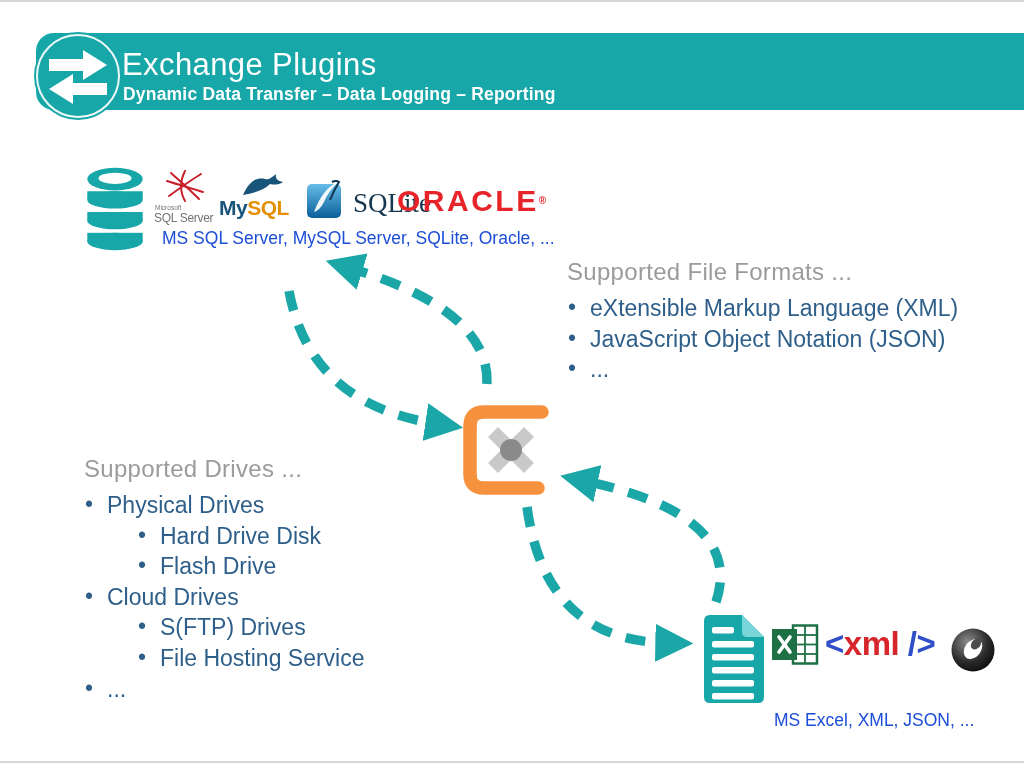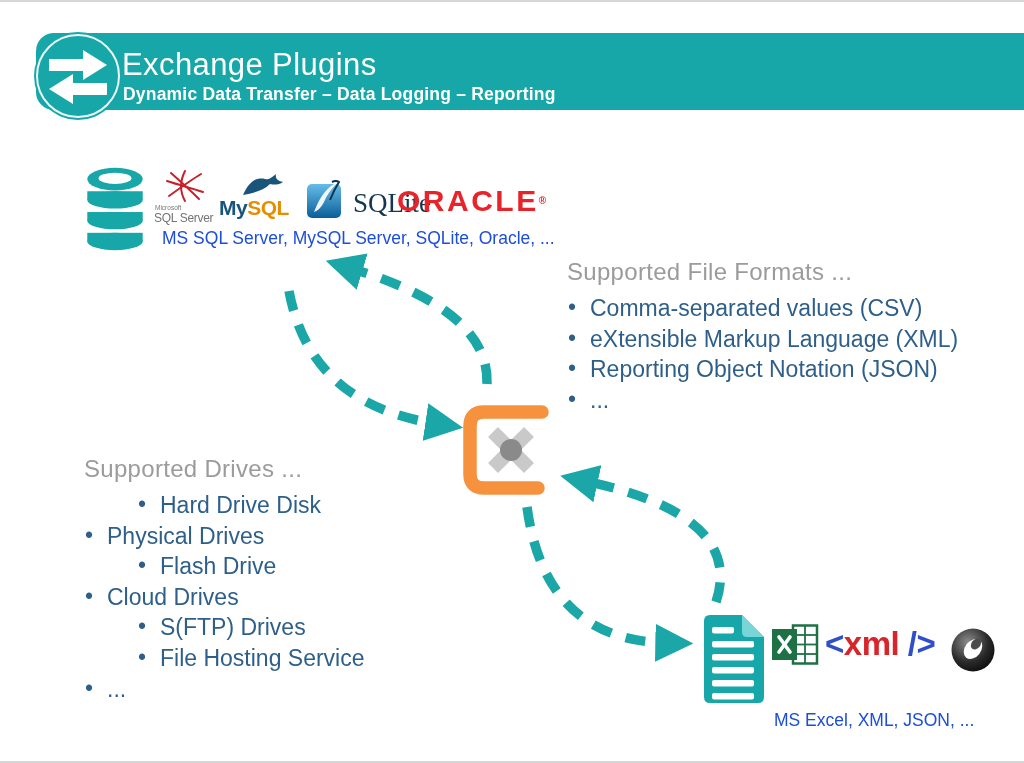--- a/index.html
+++ b/index.html
@@ -152,32 +152,31 @@
 
   <div class="logo-oracle">
     <span>ORACLE</span><span class="oracle-reg">®</span>
   </div>
 
   <div class="db-caption">MS SQL Server, MySQL Server, SQLite, Oracle, ...</div>
 
   <div class="formats">
     <div class="section-heading">Supported File Formats ...</div>
     <div class="blist">
-      <div class="bitem">Comma-separated values (CSV)</div>
       <div class="bitem">eXtensible Markup Language (XML)</div>
-      <div class="bitem">Reporting Object Notation (JSON)</div>
+      <div class="bitem">JavaScript Object Notation (JSON)</div>
       <div class="bitem">...</div>
     </div>
   </div>
 
   <div class="drives">
     <div class="section-heading">Supported Drives ...</div>
     <div class="blist">
+      <div class="bitem lvl1">Physical Drives</div>
       <div class="bitem lvl2">Hard Drive Disk</div>
-      <div class="bitem lvl1">Physical Drives</div>
       <div class="bitem lvl2">Flash Drive</div>
       <div class="bitem lvl1">Cloud Drives</div>
       <div class="bitem lvl2">S(FTP) Drives</div>
       <div class="bitem lvl2">File Hosting Service</div>
       <div class="bitem lvl1">...</div>
     </div>
   </div>
 
   <div class="center-icon">
     <svg width="96" height="104" viewBox="0 0 96 104">

